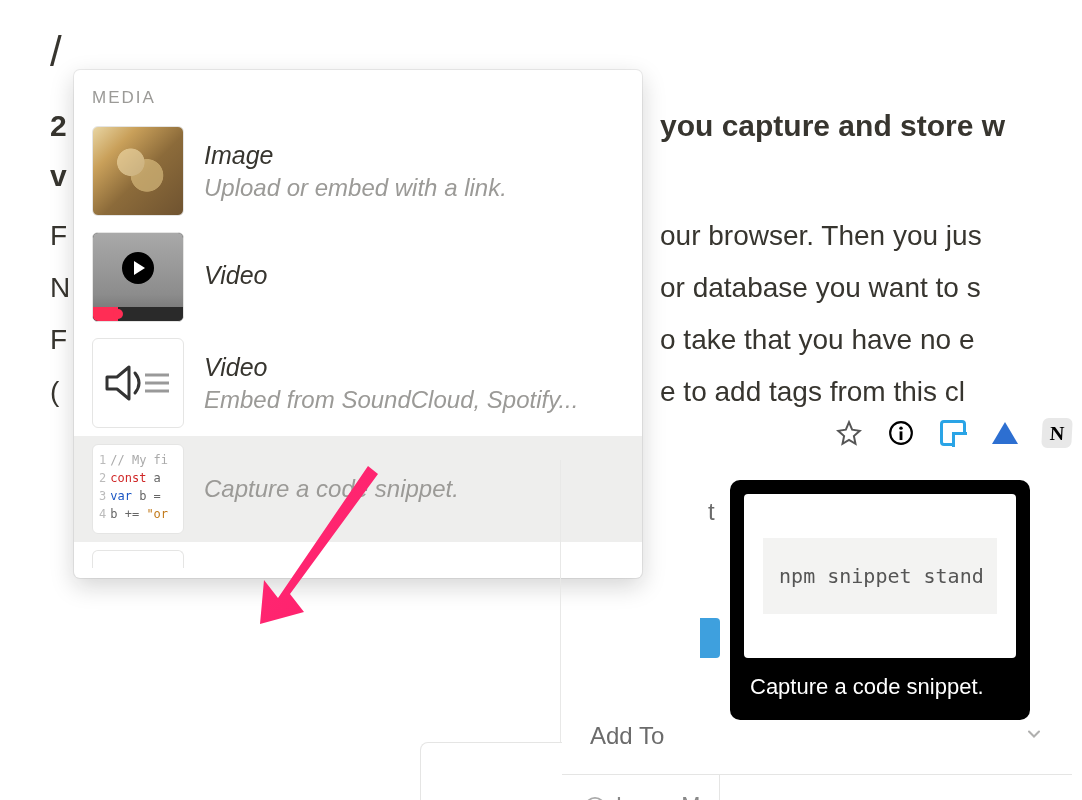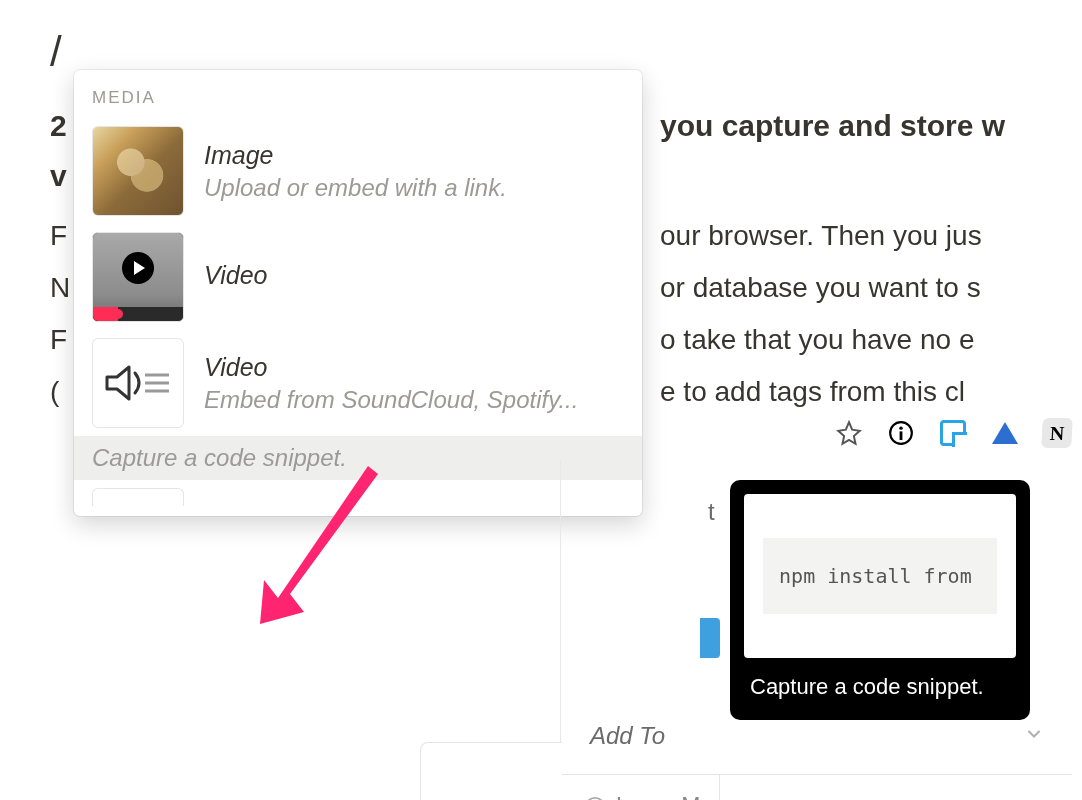--- a/index.html
+++ b/index.html
@@ -180,21 +180,20 @@
     position:absolute;
     right: 10px;
     top: 478px;
     width: 510px;
   }
   .clipper-row {
     display:flex; align-items:center; justify-content:space-between;
     font-size: 24px; color:#6b6b6b;
     padding: 24px 28px;
     background:#fff;
-    font-style:italic;
   }
   .clipper-row.border-bottom{ border-bottom:1px solid #e5e5e4;}
   .clipper-row .caret{ color:#b0b0af; }
   .clipper .learn{ display:flex; align-items:center; gap:10px; color:#888; font-size:23px; padding:18px 22px;}
   .clipper .learn svg{width:22px;height:22px;}
 
   
   .tooltip {
     position:absolute;
     right: 52px;
@@ -310,20 +309,26 @@
         <line x1="42" y1="28" x2="66" y2="28" stroke="#999" stroke-width="3"></line>
       </svg>
     </div>
     <div class="item-text">
       <div class="item-title">Video</div>
       <div class="item-desc">Embed from SoundCloud, Spotify...</div>
     </div>
   </div>
 
   <div class="menu-item selected">
+    <div class="thumb thumb-code">
+      <div><span class="ln">1</span><span class="cm">// My fi</span></div>
+      <div><span class="ln">2</span><span class="kw-red">const</span><span> a</span></div>
+      <div><span class="ln">3</span><span class="kw-blue">var</span><span> b =</span></div>
+      <div><span class="ln">4</span><span>b +=</span> <span class="str">"or</span></div>
+    </div>
     <div class="item-text">
       <div class="item-desc">Capture a code snippet.</div>
     </div>
   </div>
 
   <div style="padding:8px 18px 0;">
     <div class="thumb" style="height:18px;border-bottom:none;border-bottom-left-radius:0;border-bottom-right-radius:0;"></div>
   </div>
 </div>
 
@@ -380,16 +385,16 @@
         <circle cx="12" cy="12" r="10" fill="none" stroke="#aaa" stroke-width="2"></circle>
         <path d="M9.5 9a2.5 2.5 0 115 0c0 1.5-2.5 2-2.5 4" fill="none" stroke="#aaa" stroke-width="2" stroke-linecap="round"></path>
         <circle cx="12" cy="17" r="1.2" fill="#aaa"></circle>
       </svg>
     <span>Learn More</span>
   </div>
 </div>
 
 <div class="tooltip">
   <div class="preview">
-    <div class="preview-inner">npm install from</div>
+    <div class="preview-inner">npm snippet stand</div>
   </div>
   <div class="tooltip-caption">Capture a code snippet.</div>
 </div>
 
 </body></html>

